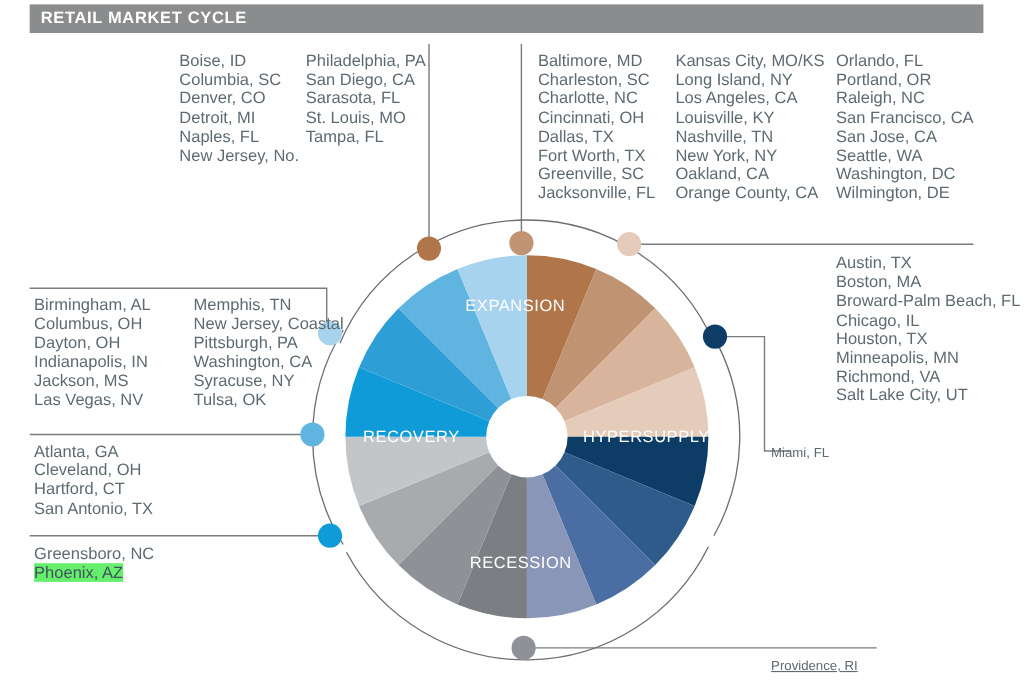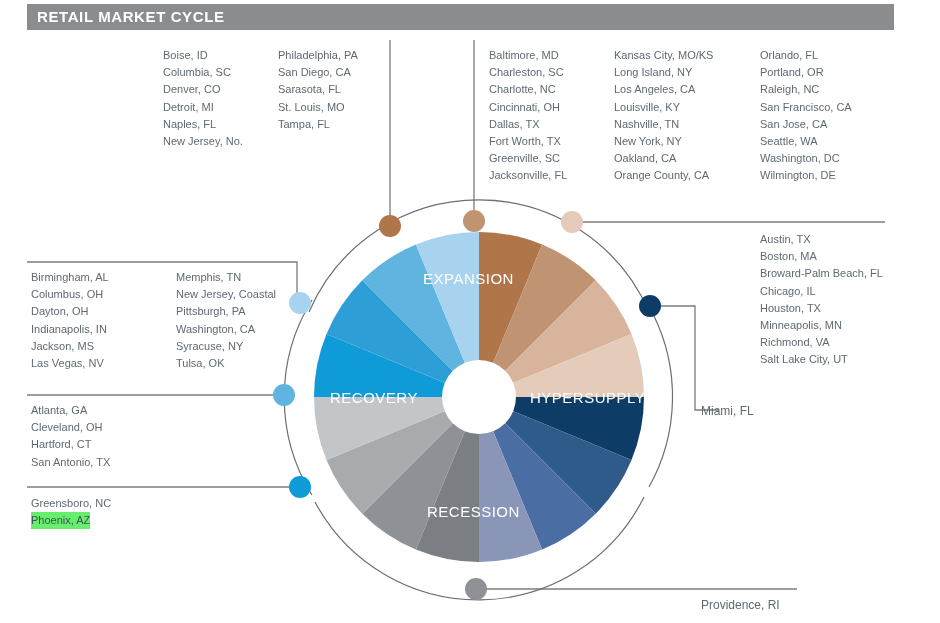--- a/index.html
+++ b/index.html
@@ -43,21 +43,21 @@
   
   #wheel-svg {
     position: absolute;
     left: 0;
     top: 0;
   }
 
   
   .city-col {
     position: absolute;
-    font-size: 11px;
+    font-size: 15px;
     line-height: 17.2px;
     color: #5e6a72;
     white-space: nowrap;
   }
   .city-col .city {
     display: block;
   }
   .city-col .city.highlight {
     background: #66ef6c;
     color: #42515c;
@@ -219,21 +219,21 @@
     <span class="city">Broward-Palm Beach, FL</span>
     <span class="city">Chicago, IL</span>
     <span class="city">Houston, TX</span>
     <span class="city">Minneapolis, MN</span>
     <span class="city">Richmond, VA</span>
     <span class="city">Salt Lake City, UT</span>
   </div>
 
   <div class="single-label" style="left:682px; top:403px;">Miami, FL</div>
 
-  <div class="single-label" style="left:682px; top:597px;">Providence, RI</div>
+  <div class="single-label" style="left:682px; top:597px;text-decoration:underline;">Providence, RI</div>
 
   <div class="city-col" style="left:12px; top:269px;">
     <span class="city">Birmingham, AL</span>
     <span class="city">Columbus, OH</span>
     <span class="city">Dayton, OH</span>
     <span class="city">Indianapolis, IN</span>
     <span class="city">Jackson, MS</span>
     <span class="city">Las Vegas, NV</span>
   </div>
   <div class="city-col" style="left:157px; top:269px;">

